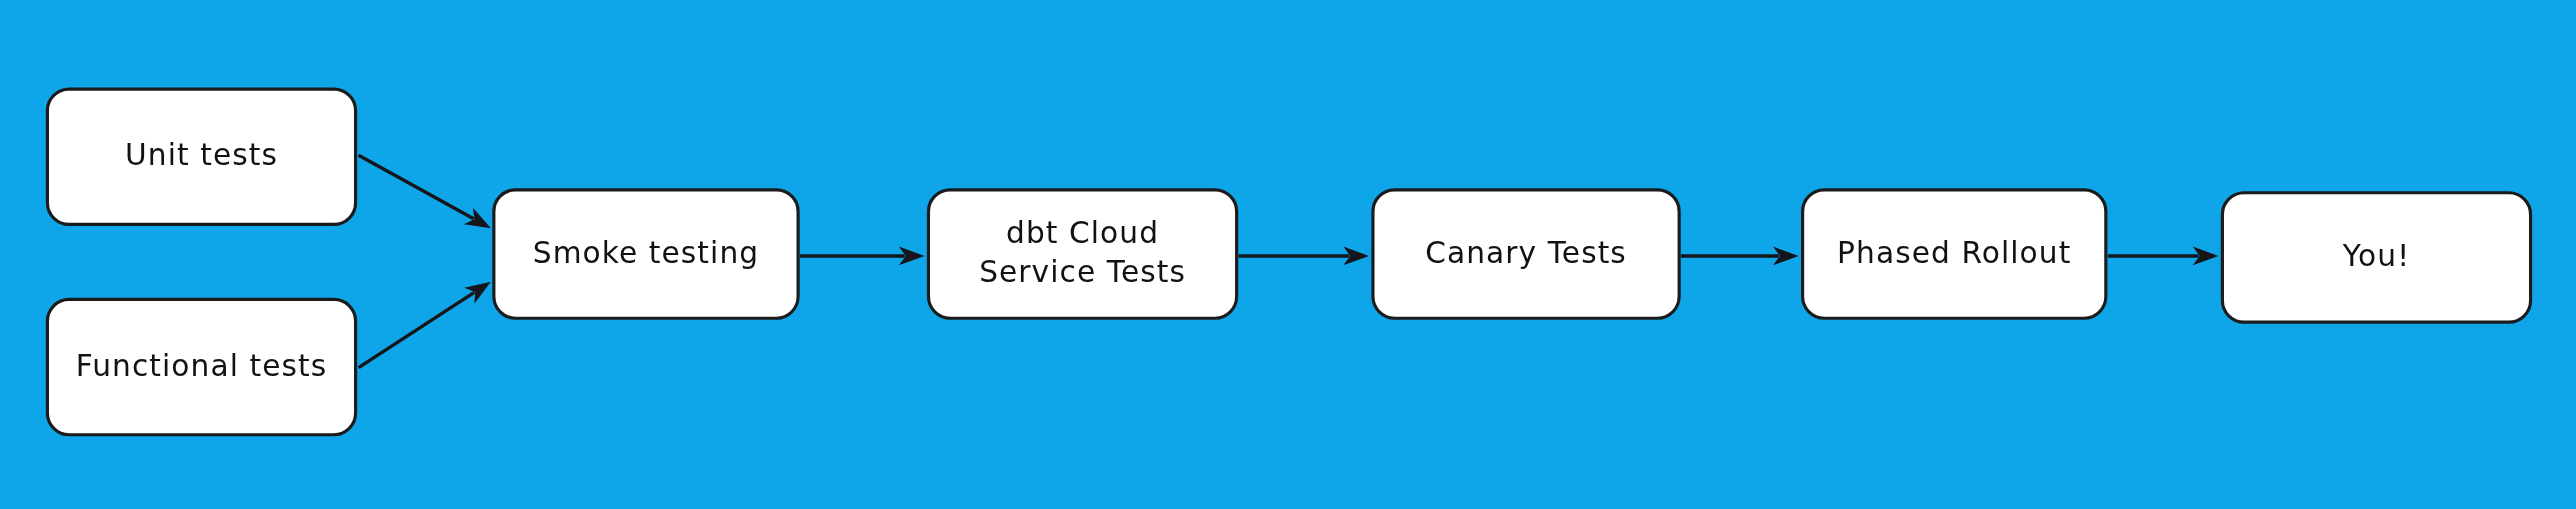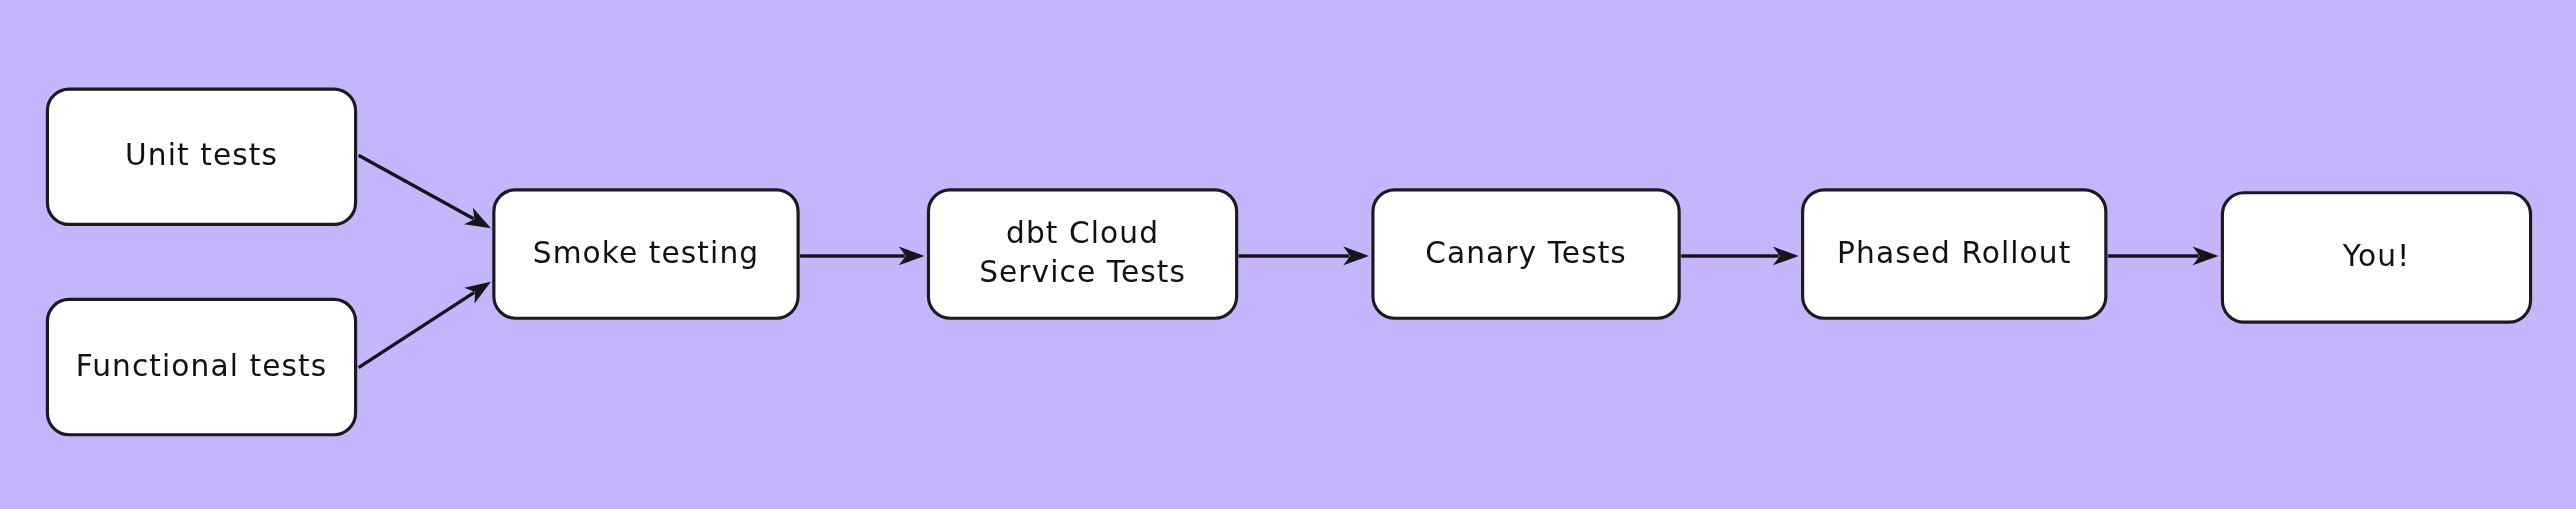--- a/index.html
+++ b/index.html
@@ -4,21 +4,21 @@
 <style>
   html, body {
     margin: 0;
     padding: 0;
     background: #ffffff;
   }
   #diagram-root {
     position: relative;
     width: 2576px;
     height: 510px;
-    background: #c4b5fd;
+    background: #0ea5e9;
     overflow: hidden;
     font-family: "DejaVu Sans", sans-serif;
   }
   #flow-svg {
     position: absolute;
     top: 0;
     left: 0;
     width: 2576px;
     height: 510px;
     display: block;

